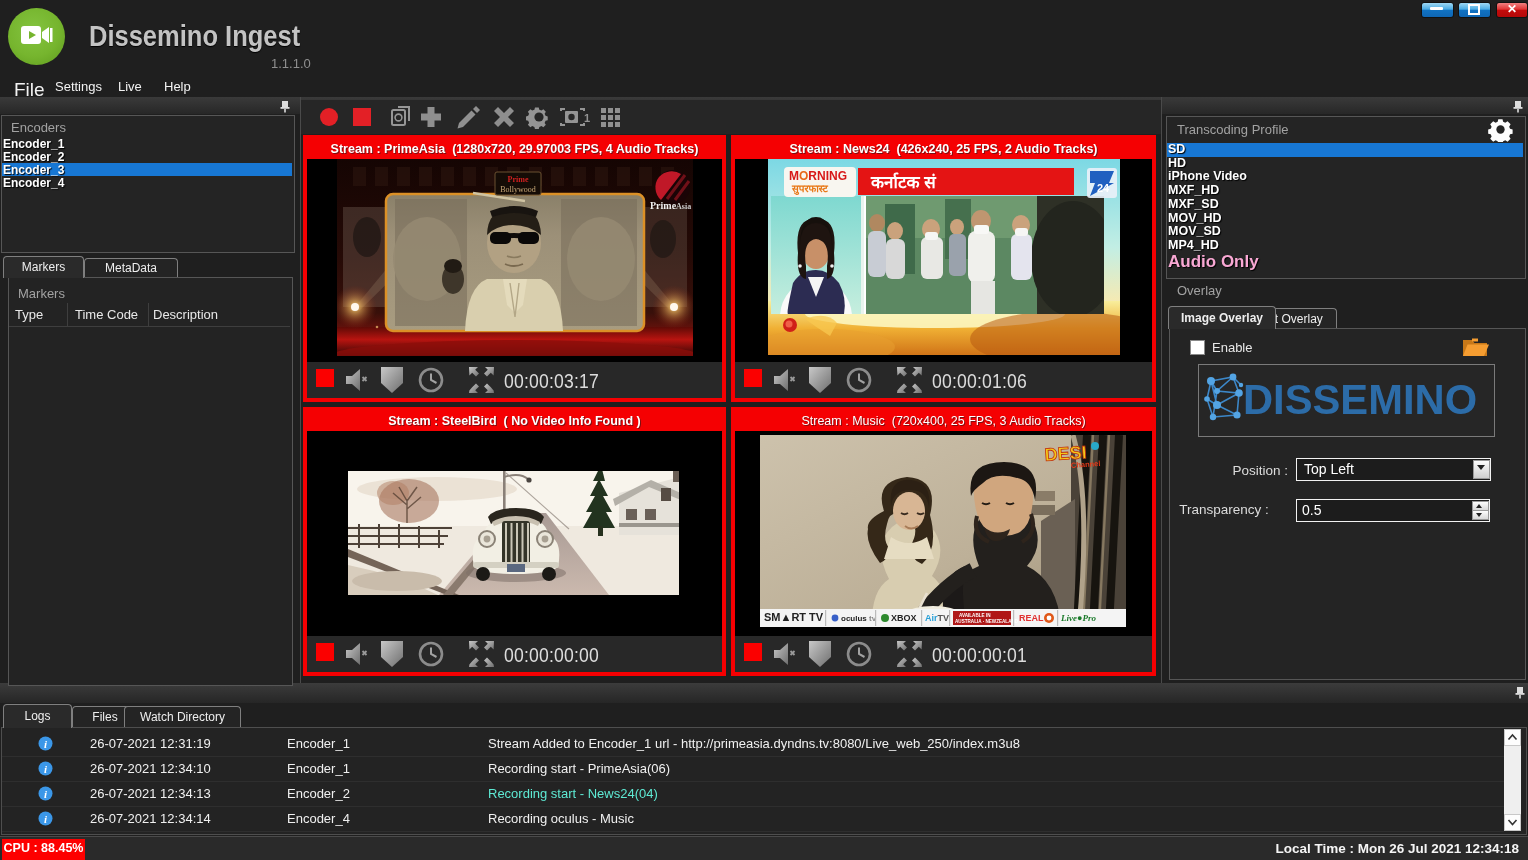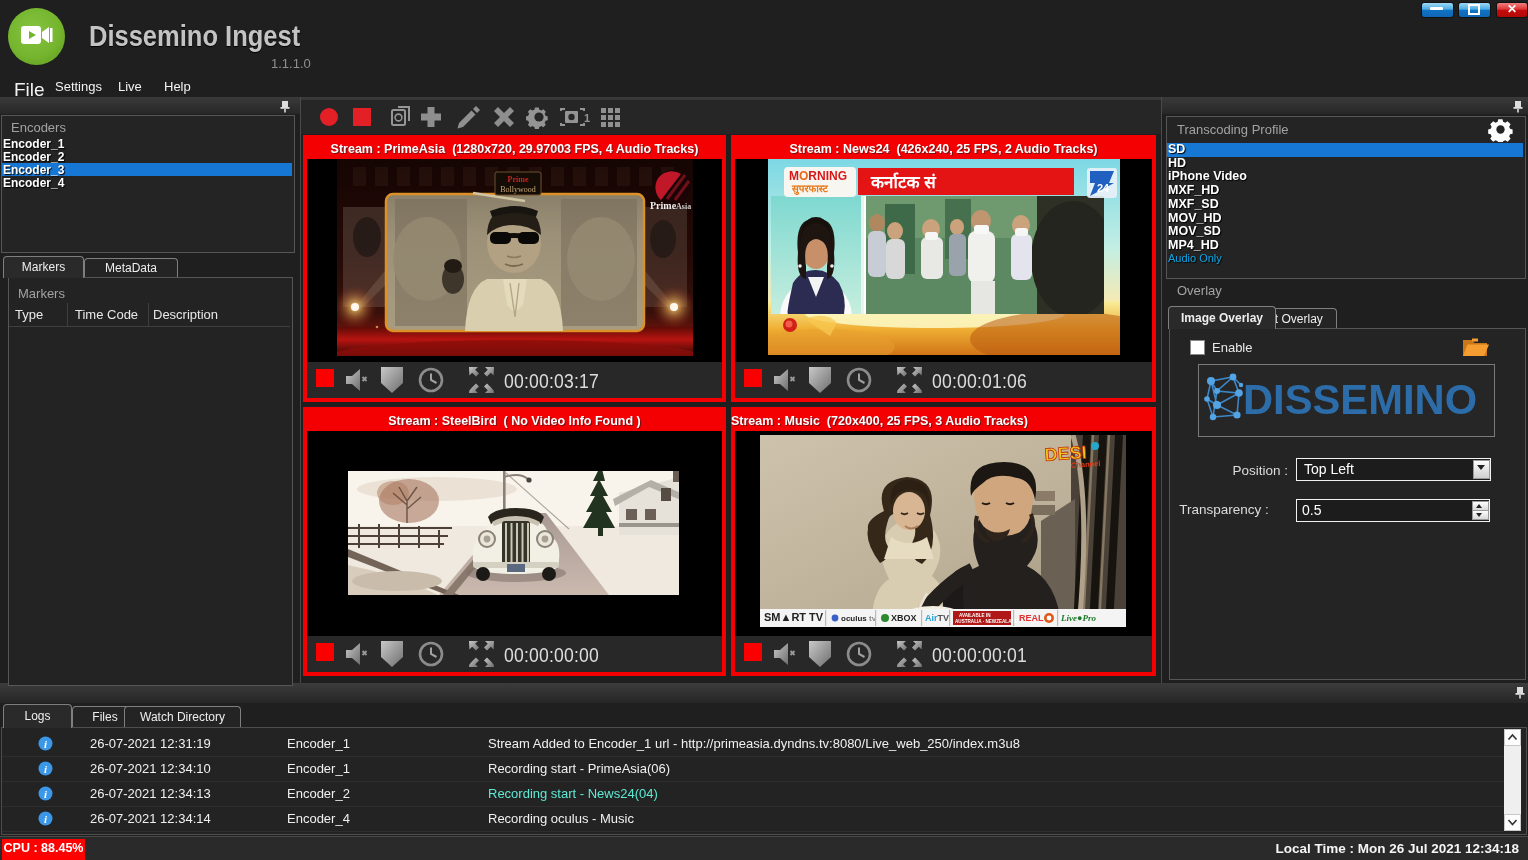--- a/index.html
+++ b/index.html
@@ -454,21 +454,21 @@
   <path d="M86 8.5 v6.5 l5.5 3" stroke="#a2a2a2" stroke-width="2" fill="none"></path>
   <g fill="url(#gmscC)">
     <polygon points="124,2 133,2 130.2,4.8 134,8.6 131,11.6 127.2,7.8 124.4,10.6"></polygon>
     <polygon points="149,2 140,2 142.8,4.8 139,8.6 142,11.6 145.8,7.8 148.6,10.6"></polygon>
     <polygon points="124,28 133,28 130.2,25.2 134,21.4 131,18.4 127.2,22.2 124.4,25.4"></polygon>
     <polygon points="149,28 140,28 142.8,25.2 139,21.4 142,18.4 145.8,22.2 148.6,25.4"></polygon>
   </g>
 </svg>
 <div class="abs" style="left:504px;top:644px;font-size:20px;color:#dcdcdc;letter-spacing:0.2px;transform:scaleX(0.88);transform-origin:left;white-space:nowrap;">00:00:00:00</div>
 <div class="abs" style="left:731px;top:407px;width:425px;height:269px;background:#f50002;"></div>
-<div class="abs" style="left:731px;top:414px;width:425px;height:17px;font-size:12.5px;font-weight:bold;color:#fff;text-shadow:1px 1px 0 #7d0d10;">Stream : Music&nbsp; (720x400, 25 FPS, 3 Audio Tracks)</div>
+<div class="abs" style="left:731px;top:414px;width:425px;height:17px;font-size:12.5px;font-weight:normal;color:#fff;text-align:center;text-shadow:1px 1px 0 #7d0d10;">Stream : Music&nbsp; (720x400, 25 FPS, 3 Audio Tracks)</div>
 <div class="abs" style="left:735px;top:431px;width:417px;height:205px;background:#000;overflow:hidden;" id="scD">
     <svg width="417" height="205" viewBox="0 0 417 205">
 <defs>
  <linearGradient id="dwall" x1="0" y1="0" x2="1" y2="1">
   <stop offset="0" stop-color="#cdc2ac"></stop>
           <stop offset="0.6" stop-color="#bdb098"></stop>
           <stop offset="1" stop-color="#978a72"></stop>
  </linearGradient>
  <clipPath id="dclip">
           <rect x="25" y="4" width="366" height="192"></rect>
@@ -577,21 +577,21 @@
 </svg>
 <div class="abs" style="left:1167px;top:143px;width:356px;height:13.5px;background:#1777d4;"></div>
 <div class="abs" style="left:1168px;top:142.0px;font-size:12.5px;font-weight:bold;color:#fff;text-shadow:1px 1px 1px #000;">SD</div>
 <div class="abs" style="left:1168px;top:155.7px;font-size:12.5px;font-weight:bold;color:#fff;text-shadow:1px 1px 1px #000;">HD</div>
 <div class="abs" style="left:1168px;top:169.4px;font-size:12.5px;font-weight:bold;color:#fff;text-shadow:1px 1px 1px #000;">iPhone Video</div>
 <div class="abs" style="left:1168px;top:183.1px;font-size:12.5px;font-weight:bold;color:#fff;text-shadow:1px 1px 1px #000;">MXF_HD</div>
 <div class="abs" style="left:1168px;top:196.8px;font-size:12.5px;font-weight:bold;color:#fff;text-shadow:1px 1px 1px #000;">MXF_SD</div>
 <div class="abs" style="left:1168px;top:210.5px;font-size:12.5px;font-weight:bold;color:#fff;text-shadow:1px 1px 1px #000;">MOV_HD</div>
 <div class="abs" style="left:1168px;top:224.2px;font-size:12.5px;font-weight:bold;color:#fff;text-shadow:1px 1px 1px #000;">MOV_SD</div>
 <div class="abs" style="left:1168px;top:237.9px;font-size:12.5px;font-weight:bold;color:#fff;text-shadow:1px 1px 1px #000;">MP4_HD</div>
-<div class="abs" style="left:1168px;top:251.6px;font-size:11px;font-weight:normal;color:#0ea5e9;text-shadow:1px 1px 1px #000;">Audio Only</div>
+<div class="abs" style="left:1168px;top:251.6px;font-size:17px;font-weight:bold;color:#f9a8d4;text-shadow:1px 1px 1px #000;">Audio Only</div>
 <div class="glabel" style="left:1177px;top:283px;">Overlay</div>
 <div class="tab on" style="left:1168px;top:306px;width:106px;height:22px;line-height:22px;font-weight:bold;">Image Overlay</div>
 <div class="tab" style="left:1242px;top:308px;width:93px;height:20px;line-height:20px;">Text Overlay</div>
 <div class="abs" style="left:1169px;top:328px;width:355px;height:350px;border:1px solid #565656;background:#242424;"></div>
 <div class="abs" style="left:1190px;top:340px;width:13px;height:13px;background:#fff;border:1px solid #888;"></div>
 <div class="abs" style="left:1212px;top:340px;font-size:13px;color:#e8e8e8;">Enable</div>
 <svg class="abs" style="left:1461px;top:335px" width="28" height="24" viewBox="0 0 28 24">
   <path d="M2 5 h9 l2.5 3 H26 v13 H2 Z" fill="#c87818"></path>
   <path d="M2 21 L6.5 9.5 H28 L23 21 Z" fill="#f59d31"></path>
   <path d="M11 3.5 h6 v3 h-6 Z" fill="#f59d31"></path>

